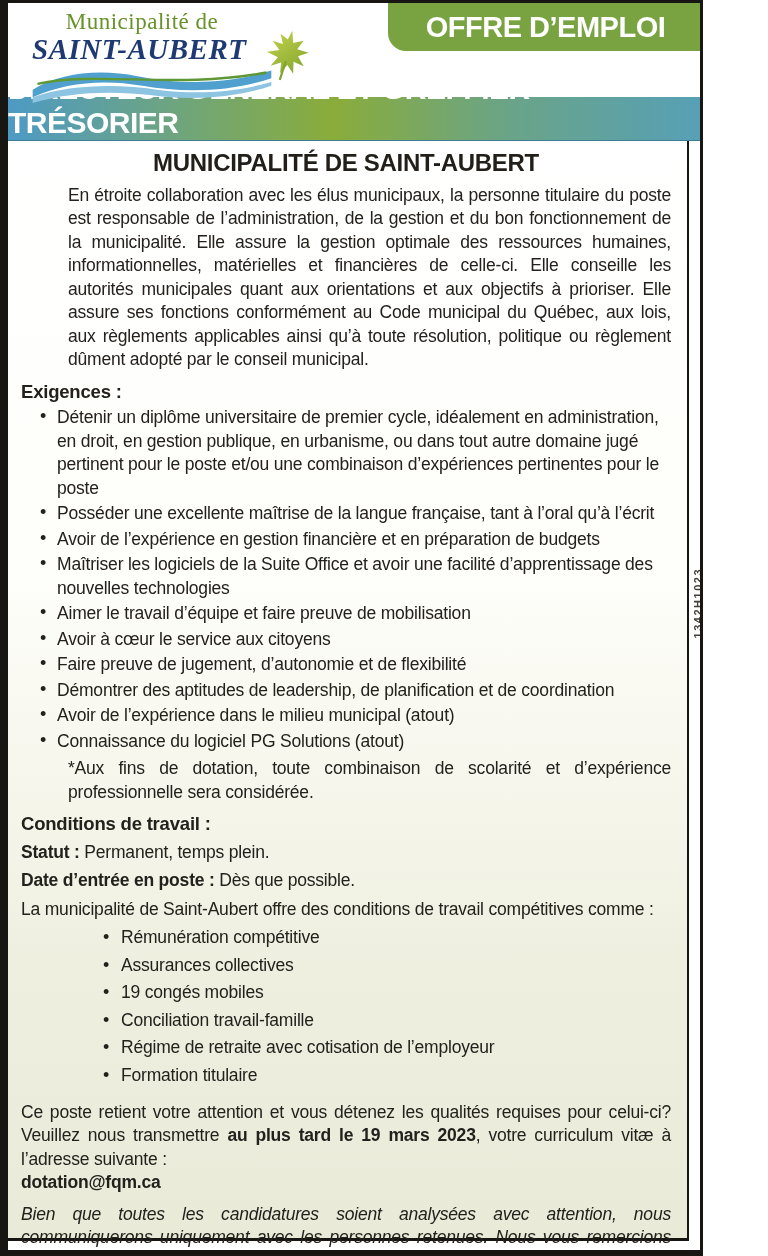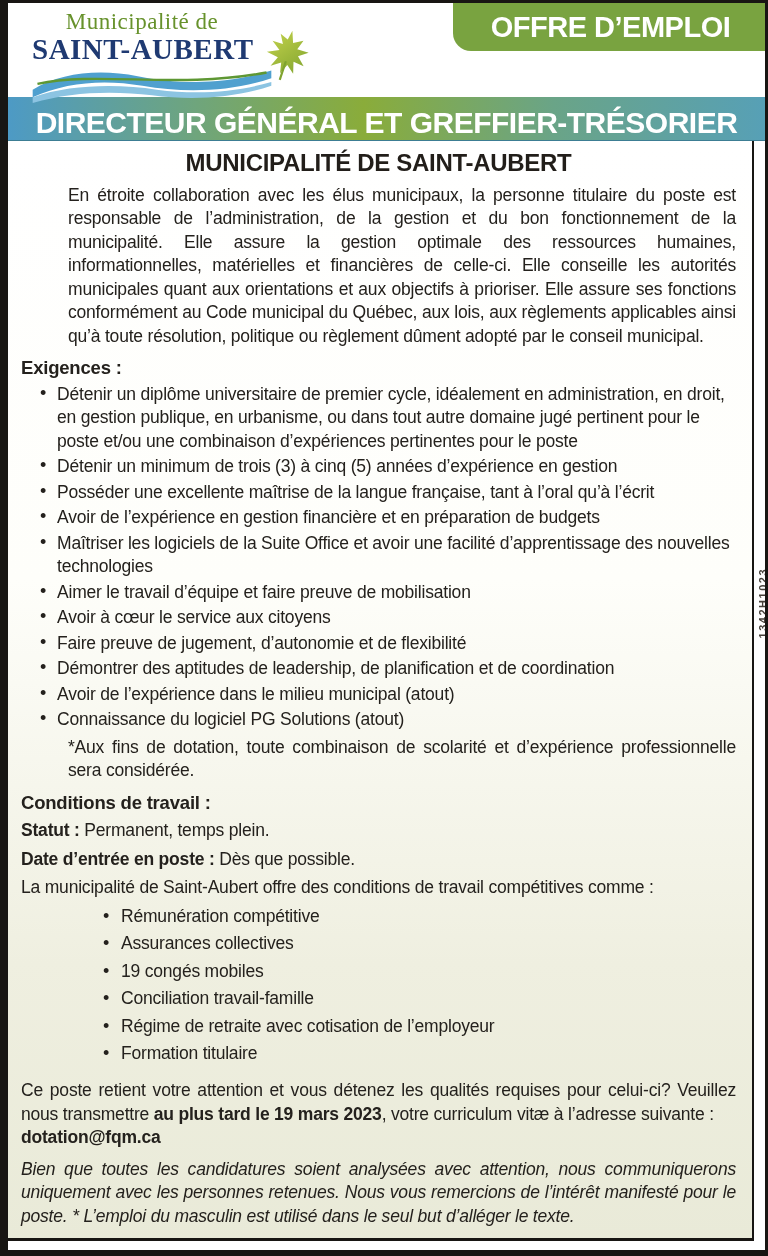--- a/index.html
+++ b/index.html
@@ -1,30 +1,30 @@
 <!DOCTYPE html>
 <html lang="fr"><head>
 <meta charset="utf-8">
 <style>
   * { margin:0; padding:0; box-sizing:border-box; }
   html,body { background:#ffffff; }
   body { width:768px; height:1256px; font-family:"Liberation Sans","DejaVu Sans",sans-serif; color:#24211d; }
 
   .page{
-    position:relative; width:768px; height:1256px; background:#ffffff;
+    position:relative; width:703px; height:1256px; background:#ffffff;
     border-top:3px solid #181613; border-left:8px solid #181613;
     border-right:3px solid #181613; border-bottom:6px solid #181613;
     overflow:hidden;
   }
 
   
   .header{ position:relative; height:94px; background:#ffffff; }
   .logo{ position:absolute; left:24px; top:6px; width:250px; height:86px; }
   .logo-line1{ font-family:"Liberation Serif","DejaVu Serif",serif; font-size:23px; color:#67922c; text-align:center; padding-right:30px; letter-spacing:0.5px; }
-  .logo-line2{ font-family:"Liberation Serif","DejaVu Serif",serif; font-weight:bold; font-size:29px; color:#1f3a72; letter-spacing:0.5px; line-height:1.0; }
+  .logo-line2{ font-family:"Liberation Serif","DejaVu Serif",serif; font-weight:bold; font-size:29px; color:#1f3a72; letter-spacing:0.5px; line-height:1.0;font-style:italic; }
   .logo-wave{ position:absolute; left:-6px; top:52px; width:252px; height:42px; }
   .logo-leaf{ position:absolute; right:-32px; top:18px; width:54px; height:58px; transform:rotate(12deg); }
 
   .badge{
     position:absolute; top:0; right:-3px; width:315px; height:48px;
     background:#79a340; border-bottom-left-radius:18px;
     display:flex; align-items:center; justify-content:center;
     color:#ffffff; font-weight:bold; font-size:29px; letter-spacing:-0.5px;
   }
 
@@ -109,21 +109,20 @@
   </div>
 
   <div class="content">
     <div class="subtitle">MUNICIPALITÉ DE SAINT-AUBERT</div>
 
     <p class="just intro">En étroite collaboration avec les élus municipaux, la personne titulaire du poste est responsable de l’administration, de la gestion et du bon fonctionnement de la municipalité. Elle assure la gestion optimale des ressources humaines, informationnelles, matérielles et financières de celle-ci. Elle conseille les autorités municipales quant aux orientations et aux objectifs à prioriser. Elle assure ses fonctions conformément au Code municipal du Québec, aux lois, aux règlements applicables ainsi qu’à toute résolution, politique ou règlement dûment adopté par le conseil municipal.</p>
 
     <h3 class="sec">Exigences :</h3>
     <ul class="req-list">
         <li>Détenir un diplôme universitaire de premier cycle, idéalement en administration, en droit, en gestion publique, en urbanisme, ou dans tout autre domaine jugé pertinent pour le poste et/ou une combinaison d’expériences pertinentes pour le poste</li>
-        <li>Détenir un minimum de trois (3) à cinq (5) années d’expérience en gestion</li>
         <li>Posséder une excellente maîtrise de la langue française, tant à l’oral qu’à l’écrit</li>
         <li>Avoir de l’expérience en gestion financière et en préparation de budgets</li>
         <li>Maîtriser les logiciels de la Suite Office et avoir une facilité d’apprentissage des nouvelles technologies</li>
         <li>Aimer le travail d’équipe et faire preuve de mobilisation</li>
         <li>Avoir à cœur le service aux citoyens</li>
         <li>Faire preuve de jugement, d’autonomie et de flexibilité</li>
         <li>Démontrer des aptitudes de leadership, de planification et de coordination</li>
         <li>Avoir de l’expérience dans le milieu municipal (atout)</li>
         <li>Connaissance du logiciel PG Solutions (atout)</li>
       </ul>

